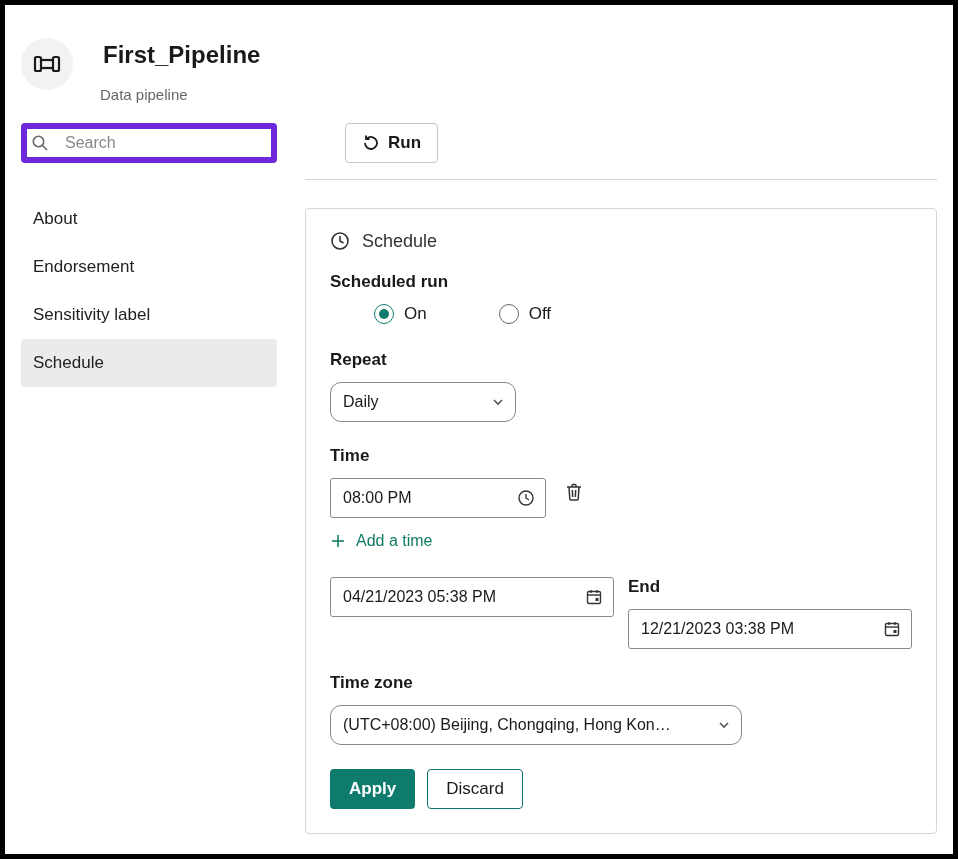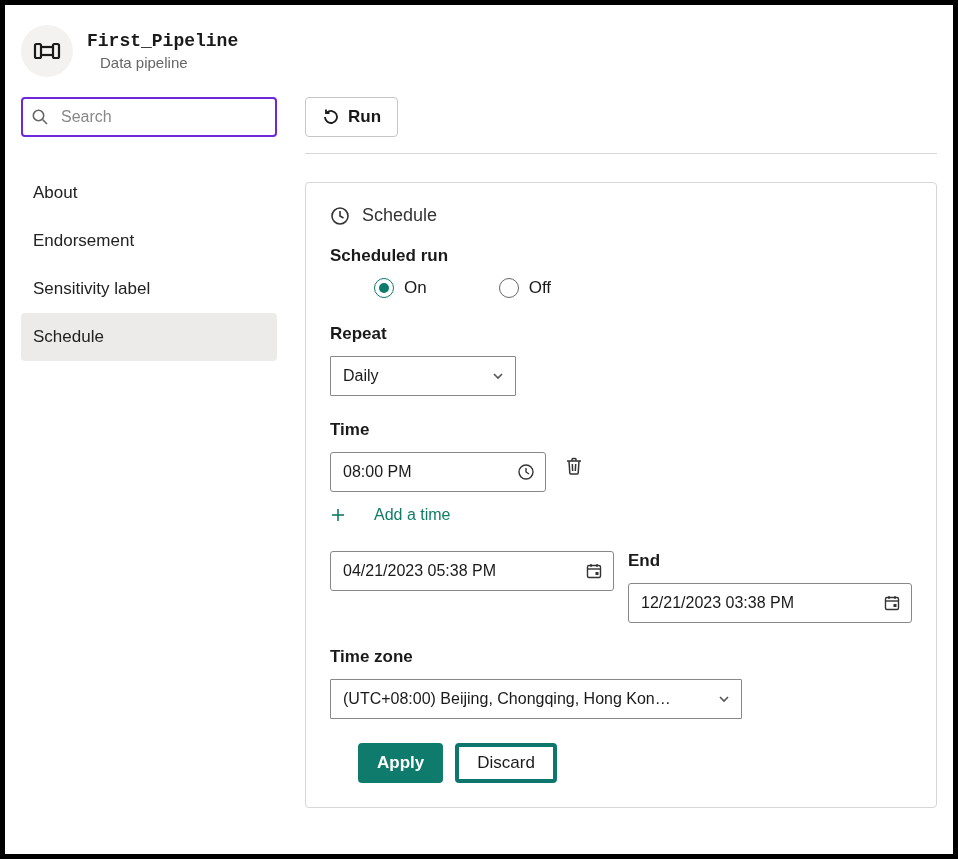--- a/index.html
+++ b/index.html
@@ -30,25 +30,24 @@
   .pipeline-badge {
     width: 52px;
     height: 52px;
     border-radius: 50%;
     background: #f3f2f1;
     display: flex;
     align-items: center;
     justify-content: center;
   }
   .header-text h1 {
-    font-size: 18px;
+    font-size: 24px;
     font-weight: 600;
-    margin: 0;
+    margin: 16px;
     line-height: 1.2;
-    font-family: Liberation Mono, monospace;
   }
   .header-text .subtitle {
     font-size: 15px;
     color: #666;
     margin: 2px 0 0 13px;
   }
 
   
   .body {
     display: flex;
@@ -62,21 +61,21 @@
     flex-shrink: 0;
   }
   .search-wrap {
     position: relative;
     margin-bottom: 32px;
   }
   .search-input {
     width: 100%;
     height: 40px;
     padding: 0 12px 0 38px;
-    border: 2px solid #6d28d9;
+    border: 6px solid #6d28d9;
     border-radius: 4px;
     font-size: 16px;
     outline: none;
     color: #15803d;
   }
   .search-input::placeholder { color: #888; }
   .search-icon-wrap {
     position: absolute;
     left: 10px;
     top: 50%;
@@ -96,20 +95,21 @@
   }
 
   
   .main {
     flex: 1;
     padding-left: 28px;
     min-width: 0;
   }
   .run-row {
     padding: 0 0 16px 0;
+    margin-left: 40px;
   }
   .run-btn {
     display: inline-flex;
     align-items: center;
     gap: 8px;
     border: 1px solid #c8c6c4;
     background: #fff;
     border-radius: 4px;
     padding: 9px 16px;
     font-size: 17px;
@@ -183,21 +183,21 @@
   
   .field {
     margin-bottom: 24px;
   }
   .dropdown {
     display: inline-flex;
     align-items: center;
     justify-content: space-between;
     height: 40px;
     border: 1px solid #8a8886;
-    border-radius: 1px;
+    border-radius: 11px;
     padding: 0 10px 0 12px;
     font-size: 16px;
     cursor: pointer;
     background: #fff;
   }
   .dropdown.w-sm { width: 186px; }
   .dropdown.w-tz { width: 412px; }
   .dropdown .chev { color: #555; display:flex; }
   .input-like {
     display: inline-flex;
@@ -227,21 +227,21 @@
     cursor: pointer;
     color: #333;
     background: none;
     border: none;
     padding: 0;
   }
 
   .add-time {
     display: inline-flex;
     align-items: center;
-    gap: 28px;
+    gap: 10px;
     color: #107c66;
     font-size: 16px;
     cursor: pointer;
     margin-top: 14px;
   }
 
   .date-row {
     display: flex;
     gap: 14px;
     margin-bottom: 24px;
@@ -252,38 +252,37 @@
   .ellipsis {
     white-space: nowrap;
     overflow: hidden;
     text-overflow: ellipsis;
     min-width: 0;
   }
 
   .actions {
     display: flex;
     gap: 12px;
-    margin-left: 28px;
   }
   .btn {
     height: 40px;
     padding: 0 18px;
     border-radius: 4px;
     font-size: 17px;
     cursor: pointer;
     border: 1px solid transparent;
   }
   .btn-primary {
     background: #0f7b6c;
     color: #fff;
     font-weight: 600;
   }
   .btn-secondary {
     background: #fff;
-    border: 4px solid #0f766e;
+    border: 1px solid #0f766e;
     color: #1a1a1a;
   }
 </style>
 </head>
 <body>
 
 <div class="page">
 
   <div class="header">
     <div class="pipeline-badge">

